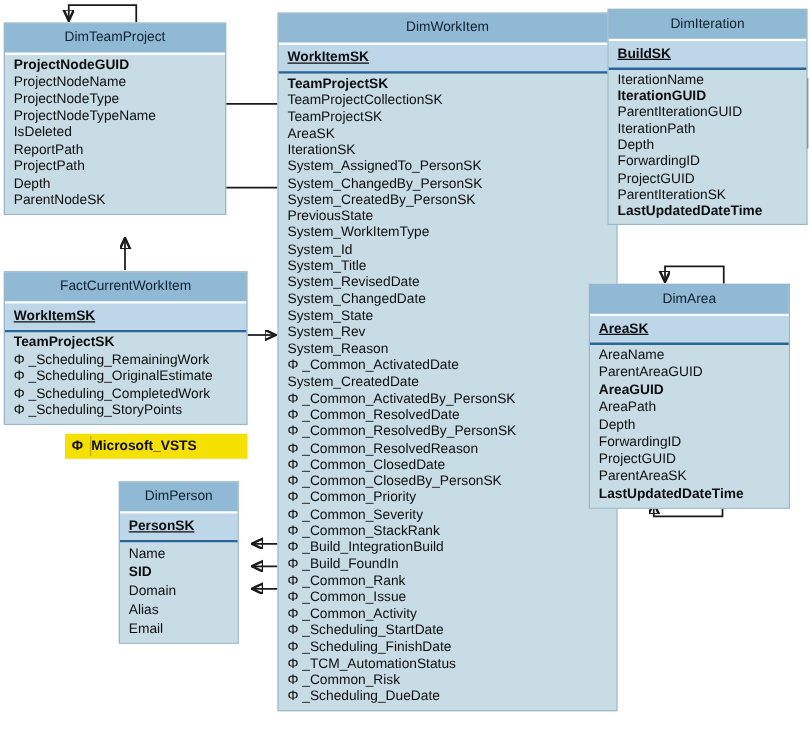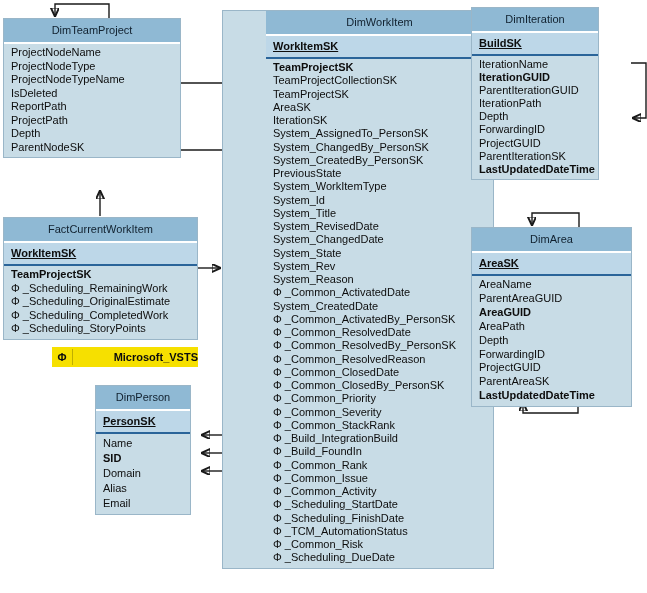--- a/index.html
+++ b/index.html
@@ -32,31 +32,31 @@
   .tbl-body{background:var(--body-bg);padding:2px 0 3px 0;}
   .tbl-row{
     font-size:11px;line-height:var(--rh,13.5px);padding-left:7px;white-space:nowrap;
   }
   .tbl-row.bold{font-weight:bold;}
 
   
   #tbl-0{left:3px;  top:18px;  width:178px; --rh:13.5px;}
   #tbl-1{left:3px;  top:217px; width:195px; --rh:13.5px;}
   #tbl-2{left:95px; top:385px; width:96px; --rh:15px;}
-  #tbl-3{left:222px;top:10px;  width:272px;padding-left:43px; --rh:13.25px;}
-  #tbl-4{left:471px;top:7px;   width:128px; --rh:13.1px;}
+  #tbl-3{left:222px;top:10px;  width:272px; --rh:13.25px;}
+  #tbl-4{left:486px;top:7px;   width:160px; --rh:13.1px;}
   #tbl-5{left:471px;top:227px; width:161px; --rh:13.9px;}
 
   .legend{
     position:absolute;left:52px;top:347px;width:146px;height:20px;
     background:var(--legend-bg);display:flex;align-items:center;
   }
   .legend-phi{width:20px;text-align:center;font-size:11px;font-weight:600;}
   .legend-sep{width:1px;height:16px;background:rgba(90,80,0,0.35);}
-  .legend-label{flex:1;text-align:right;font-size:11px;font-weight:600;}
+  .legend-label{flex:1;text-align:left;font-size:11px;font-weight:600;}
 </style>
 </head>
 <body>
 
 <div id="canvas">
 
   <svg id="arrow-layer" viewBox="0 0 647 593" xmlns="http://www.w3.org/2000/svg">
     <defs>
       <marker id="arrowhead" markerWidth="7" markerHeight="7" refX="6" refY="3" orient="auto">
         <path d="M0,0 L6.5,3 L0,6 Z" fill="#1a1a1a" stroke="none"></path>
@@ -73,20 +73,21 @@
     <path marker-end="url(#arrowhead)" d="M222,453 L202,453"></path>
     <path marker-end="url(#arrowhead)" d="M222,471 L202,471"></path>
     <path marker-end="url(#arrowhead)" d="M631,63 L646,63 L646,118 L633,118"></path>
     <path marker-end="url(#arrowhead)" d="M579,227 L579,213 L532,213 L532,225"></path>
     <path marker-end="url(#arrowhead)" d="M578,401 L578,413 L523,413 L523,403"></path>
   </svg>
 
   <div class="erd-table" id="tbl-0">
       <div class="tbl-header">DimTeamProject</div>
       <div class="tbl-body">
+        <div class="tbl-row bold">ProjectNodeGUID</div>
         <div class="tbl-row">ProjectNodeName</div>
         <div class="tbl-row">ProjectNodeType</div>
         <div class="tbl-row">ProjectNodeTypeName</div>
         <div class="tbl-row">IsDeleted</div>
         <div class="tbl-row">ReportPath</div>
         <div class="tbl-row">ProjectPath</div>
         <div class="tbl-row">Depth</div>
         <div class="tbl-row">ParentNodeSK</div>
       </div>
     </div>

